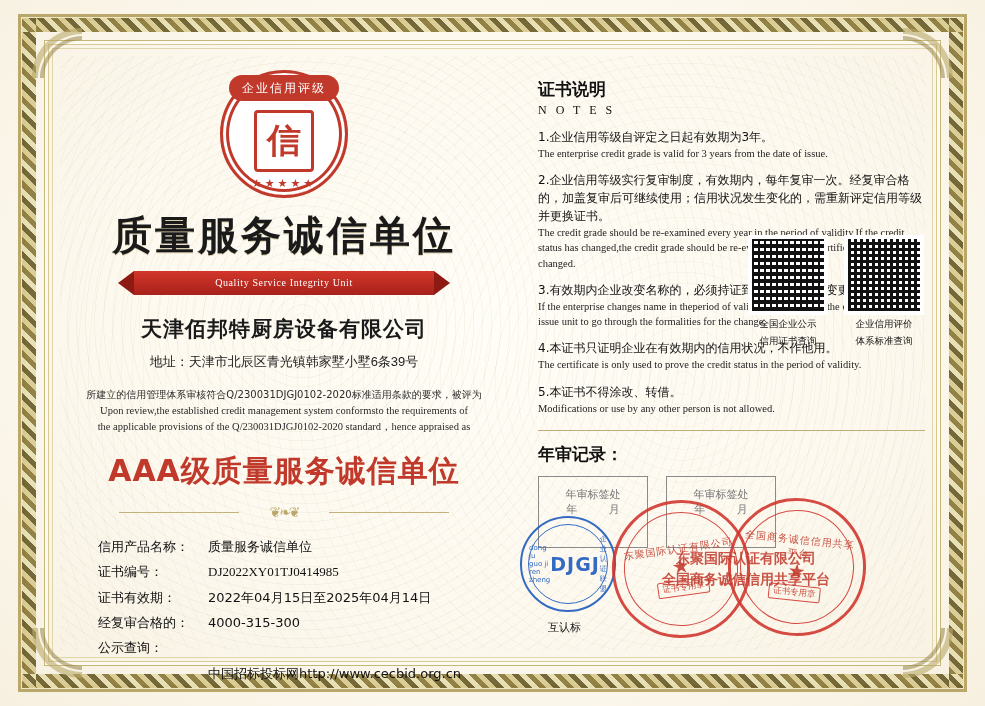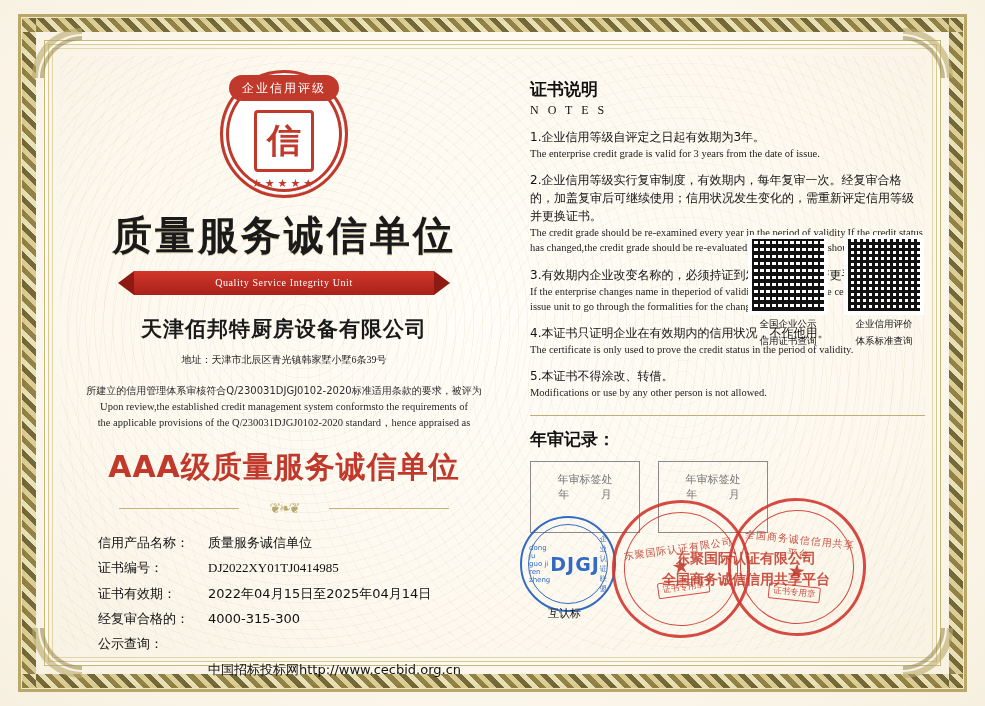--- a/index.html
+++ b/index.html
@@ -51,21 +51,21 @@
 
   
   .guilloche{
     position:absolute;left:60px;top:56px;right:60px;bottom:56px;
     background:
       repeating-radial-gradient(circle at 28% 45%, rgba(190,170,120,.10) 0 1px, transparent 1px 9px),
       repeating-radial-gradient(circle at 72% 55%, rgba(190,170,120,.08) 0 1px, transparent 1px 11px);
     pointer-events:none;
   }
 
-  .content{position:absolute;left:56px;top:54px;right:56px;bottom:54px;display:flex;}
+  .content{position:absolute;left:56px;top:54px;right:56px;bottom:54px;display:flex;gap:8px;}
   .left{width:452px;position:relative;padding:6px 10px 0 14px;box-sizing:border-box;}
   .right{flex:1;position:relative;padding:24px 4px 0 22px;box-sizing:border-box;}
 
   
   .emblem{position:relative;width:128px;height:128px;margin:10px auto 0;}
   .emblem .ring{
     position:absolute;inset:0;border-radius:50%;
     border:3px solid #c0392b;
     background:#fff;
     box-shadow:inset 0 0 0 3px #fff, inset 0 0 0 6px #c0392b;
@@ -105,22 +105,22 @@
     border-top:12px solid transparent;border-bottom:12px solid transparent;
   }
   .ribbon:before{left:-16px;border-right:16px solid #8e1a14;}
   .ribbon:after{right:-16px;border-left:16px solid #8e1a14;}
 
   .company{
     margin:20px 0 0;text-align:center;font-size:21px;font-weight:bold;color:#1a1a1a;
     font-family:"DejaVu Sans", sans-serif;letter-spacing:1px;
   }
   .address{
-    margin:10px 0 0;text-align:center;font-size:10px;color:#222;
-    font-family:Liberation Serif, serif;
+    margin:10px 0 0;text-align:center;font-size:13px;color:#222;
+    font-family:Liberation Sans, sans-serif;
   }
   .statement{
     margin:16px 6px 0;text-align:center;font-size:10.5px;color:#2a2a2a;line-height:1.55;
   }
   .statement .cn{font-family:"DejaVu Sans", sans-serif;font-size:10px;}
   h2.grade{
     margin:16px 0 0;text-align:center;color:#c0392b;font-size:30px;font-weight:bold;
     font-family:"DejaVu Sans", sans-serif;letter-spacing:1px;
   }
   .divider{
@@ -200,21 +200,21 @@
     border:2px solid #1e5bbf;color:#1e5bbf;opacity:.9;
     display:flex;align-items:center;justify-content:center;
   }
   .stamp-blue .in{
     width:78px;height:78px;border-radius:50%;border:1px solid #1e5bbf;
     display:flex;flex-direction:row;align-items:center;justify-content:center;
     font-family:"DejaVu Sans", sans-serif;
   }
   .stamp-blue .big{font-size:19px;font-weight:bold;letter-spacing:1px;}
   .stamp-blue .tiny{font-size:7px;}
-  .blue-cap{position:absolute;left:548px;top:606px;font-size:11px;color:#111;font-family:"DejaVu Sans", sans-serif;}
+  .blue-cap{position:absolute;left:548px;top:620px;font-size:11px;color:#111;font-family:"DejaVu Sans", sans-serif;}
 
   .red-text-overlay{
     position:absolute;left:596px;top:548px;width:300px;text-align:center;
     color:#c0392b;font-size:14px;font-weight:bold;font-family:"DejaVu Sans", sans-serif;
     opacity:.85;line-height:1.5;
   }
 </style>
 </head>
 <body>
 

